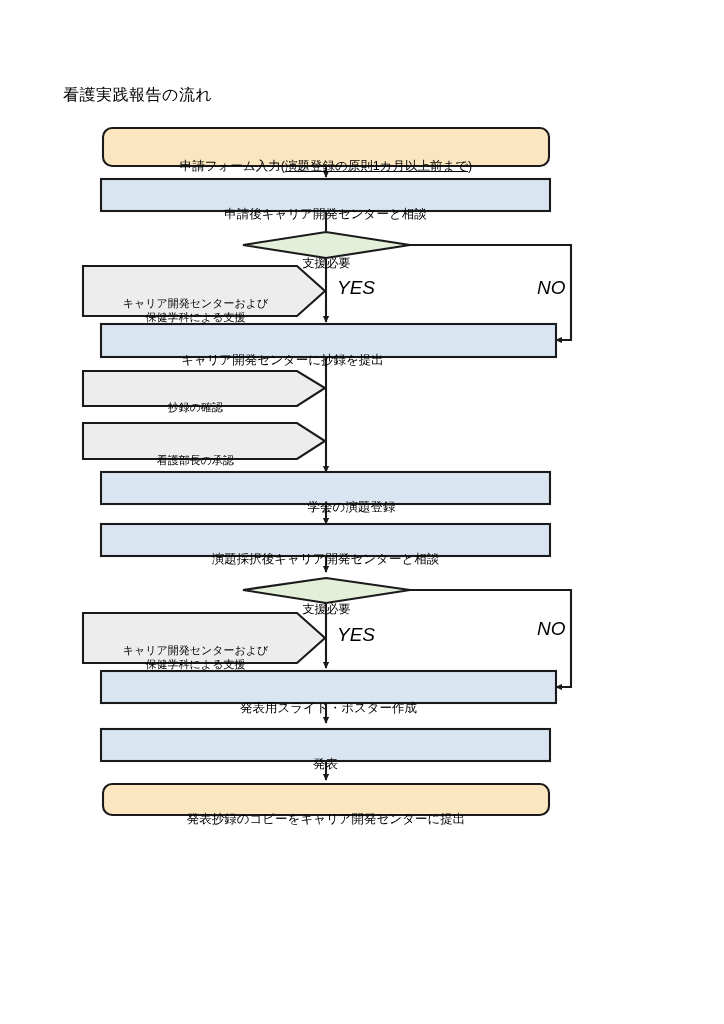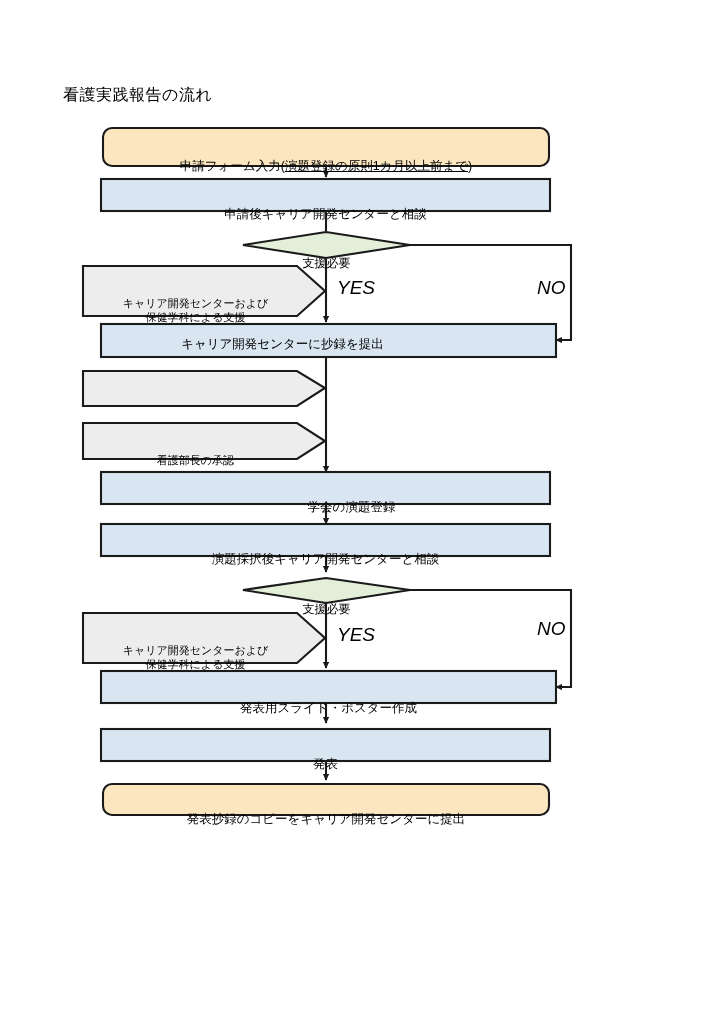--- a/index.html
+++ b/index.html
@@ -144,22 +144,23 @@
 
   <div class="node-label lbl-process" style="left:101px; top:179px; width:449px; height:32px;">申請後キャリア開発センターと相談</div>
 
   <div class="node-label lbl-decision" style="left:243px; top:232px; width:167px; height:26px;">支援必要</div>
 
   <div class="node-label lbl-support" style="left:83px; top:266px; width:225px; height:50px; flex-direction:column;">
     <span>キャリア開発センターおよび</span>
     <span>保健学科による支援</span>
   </div>
 
-  <div class="node-label lbl-process" style="left:101px; top:308px; width:363px; height:33px;">キャリア開発センターに抄録を提出</div>
+  <div class="node-label lbl-process" style="left:101px; top:324px; width:363px; height:33px;">キャリア開発センターに抄録を提出</div>
 
+  <div class="node-label lbl-support" style="left:83px; top:371px; width:225px; height:35px;">抄録の確認</div>
 
   <div class="node-label lbl-support" style="left:83px; top:423px; width:225px; height:36px;">看護部長の承認</div>
 
   <div class="node-label lbl-process" style="left:101px; top:472px; width:501px; height:32px;text-align:right;">学会の演題登録</div>
 
   <div class="node-label lbl-process" style="left:101px; top:524px; width:449px; height:32px;">演題採択後キャリア開発センターと相談</div>
 
   <div class="node-label lbl-decision" style="left:243px; top:578px; width:167px; height:25px;">支援必要</div>
 
   <div class="node-label lbl-support" style="left:83px; top:613px; width:225px; height:50px; flex-direction:column;">

